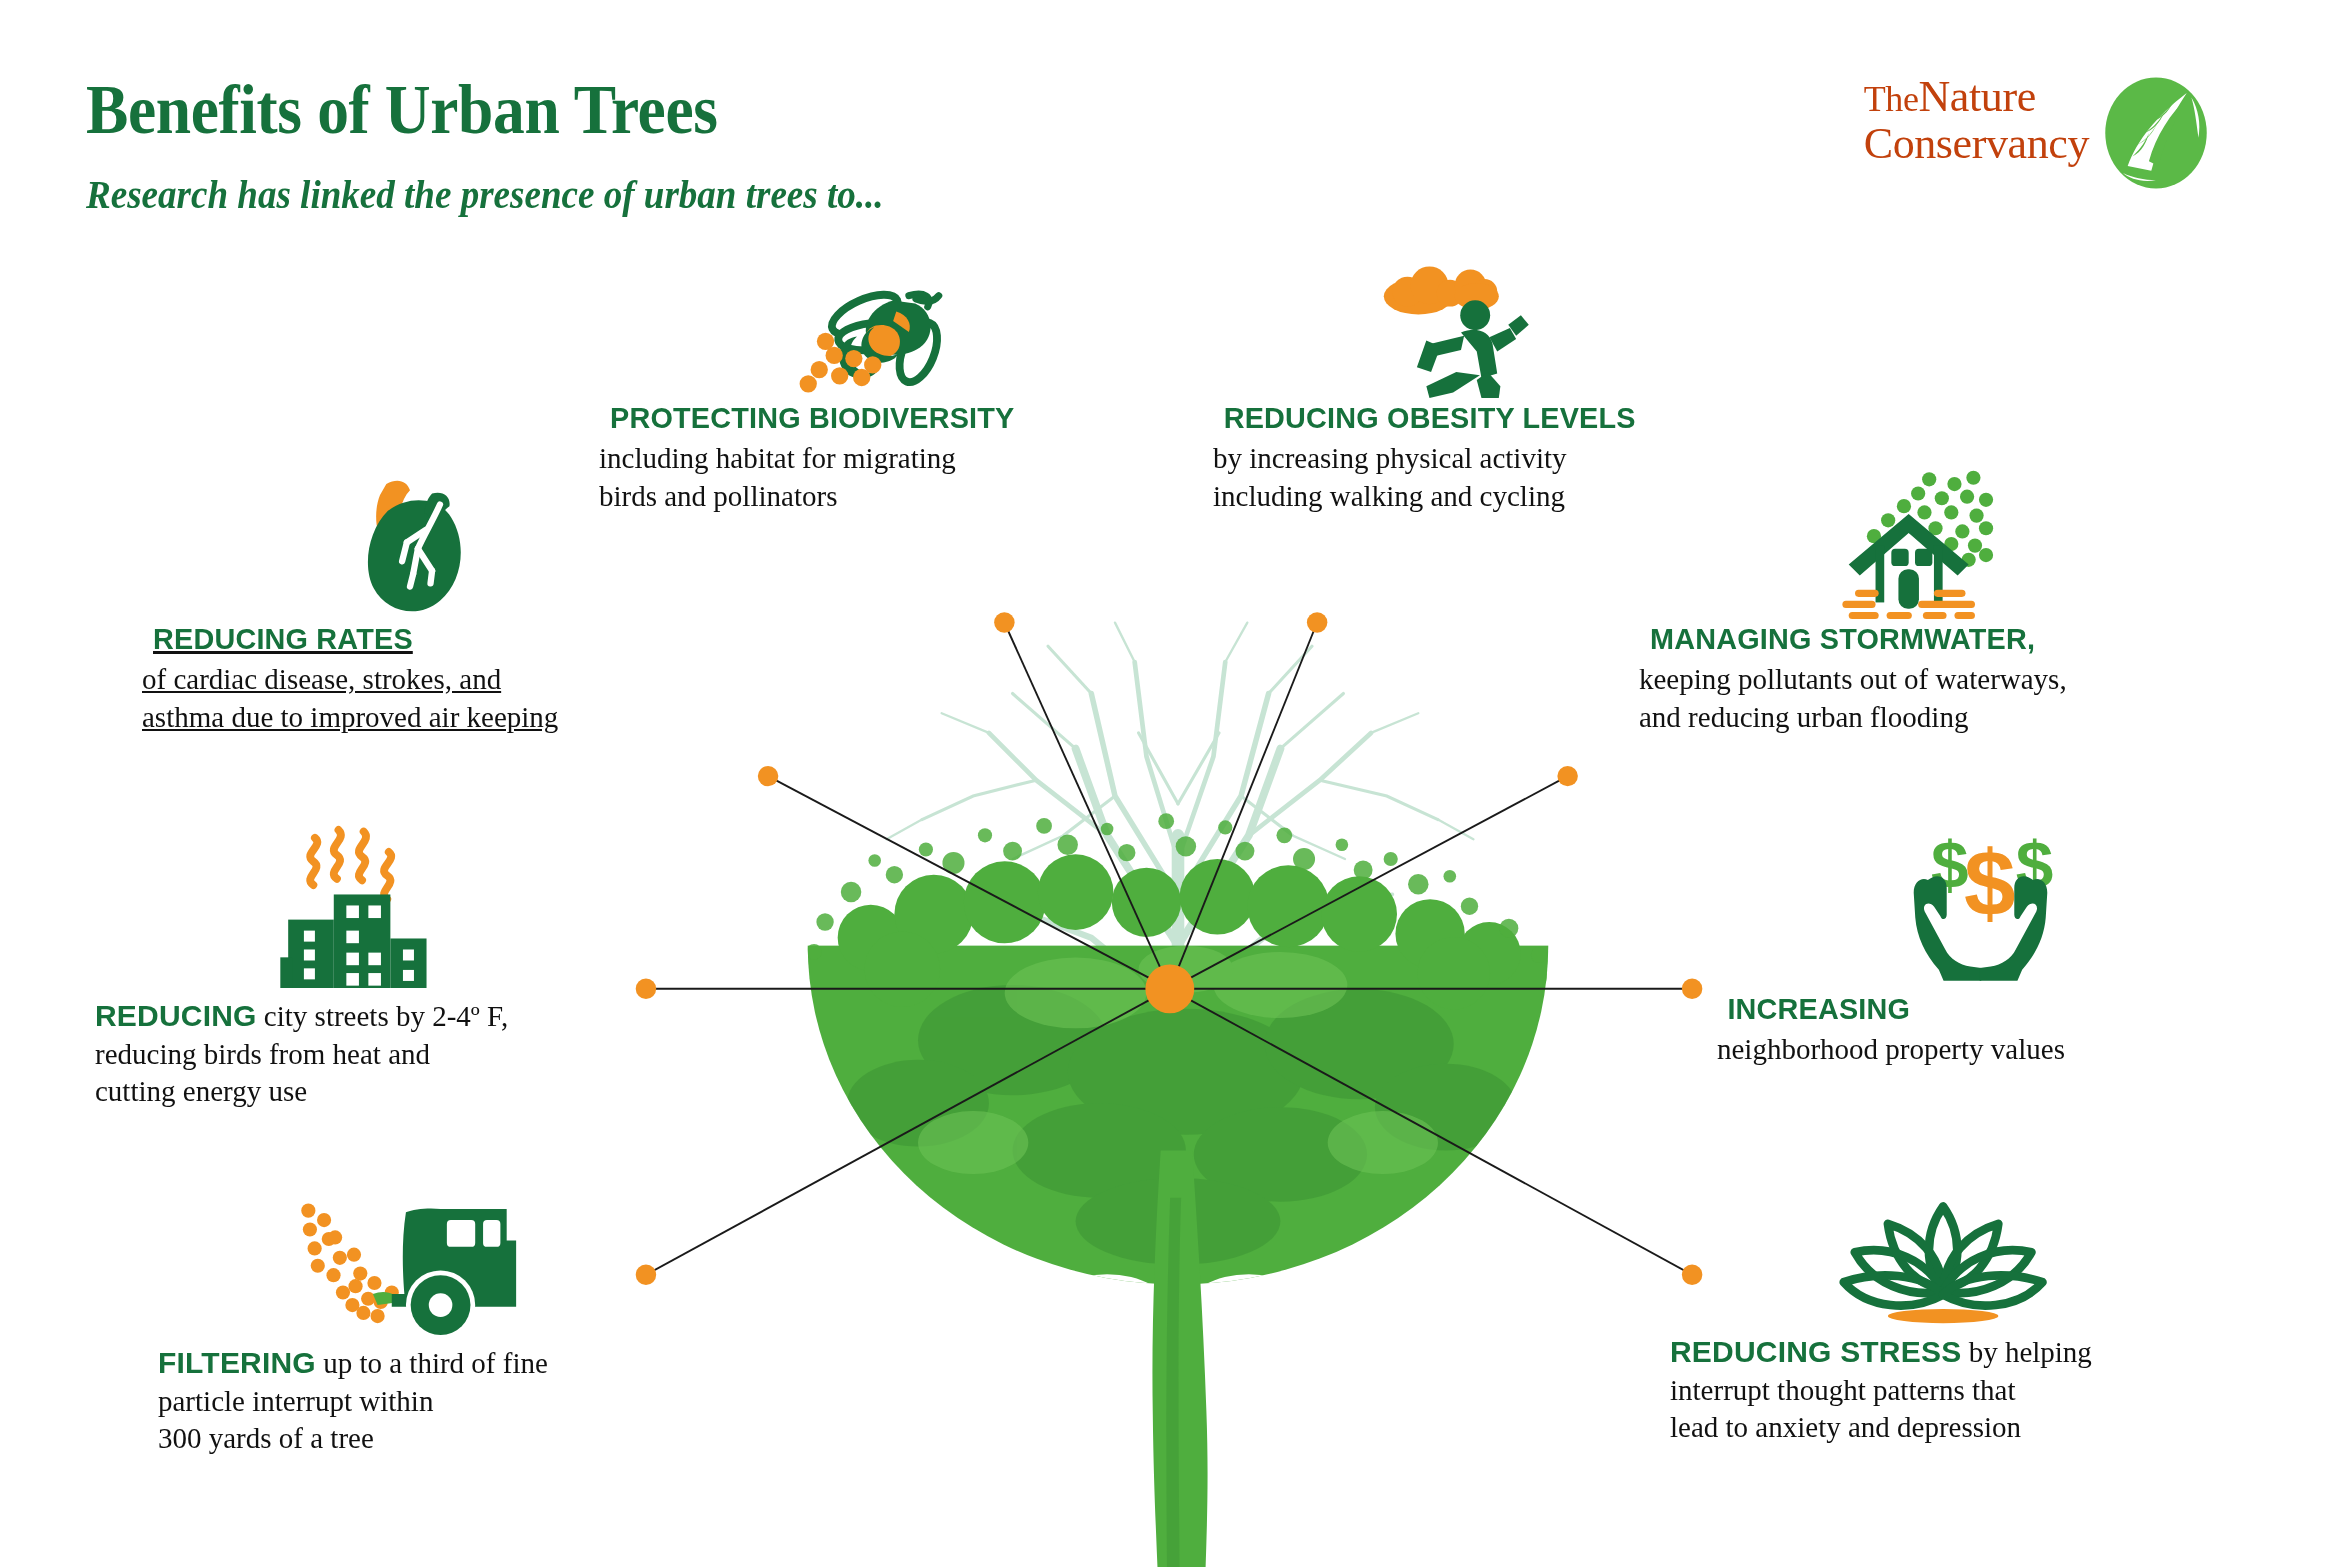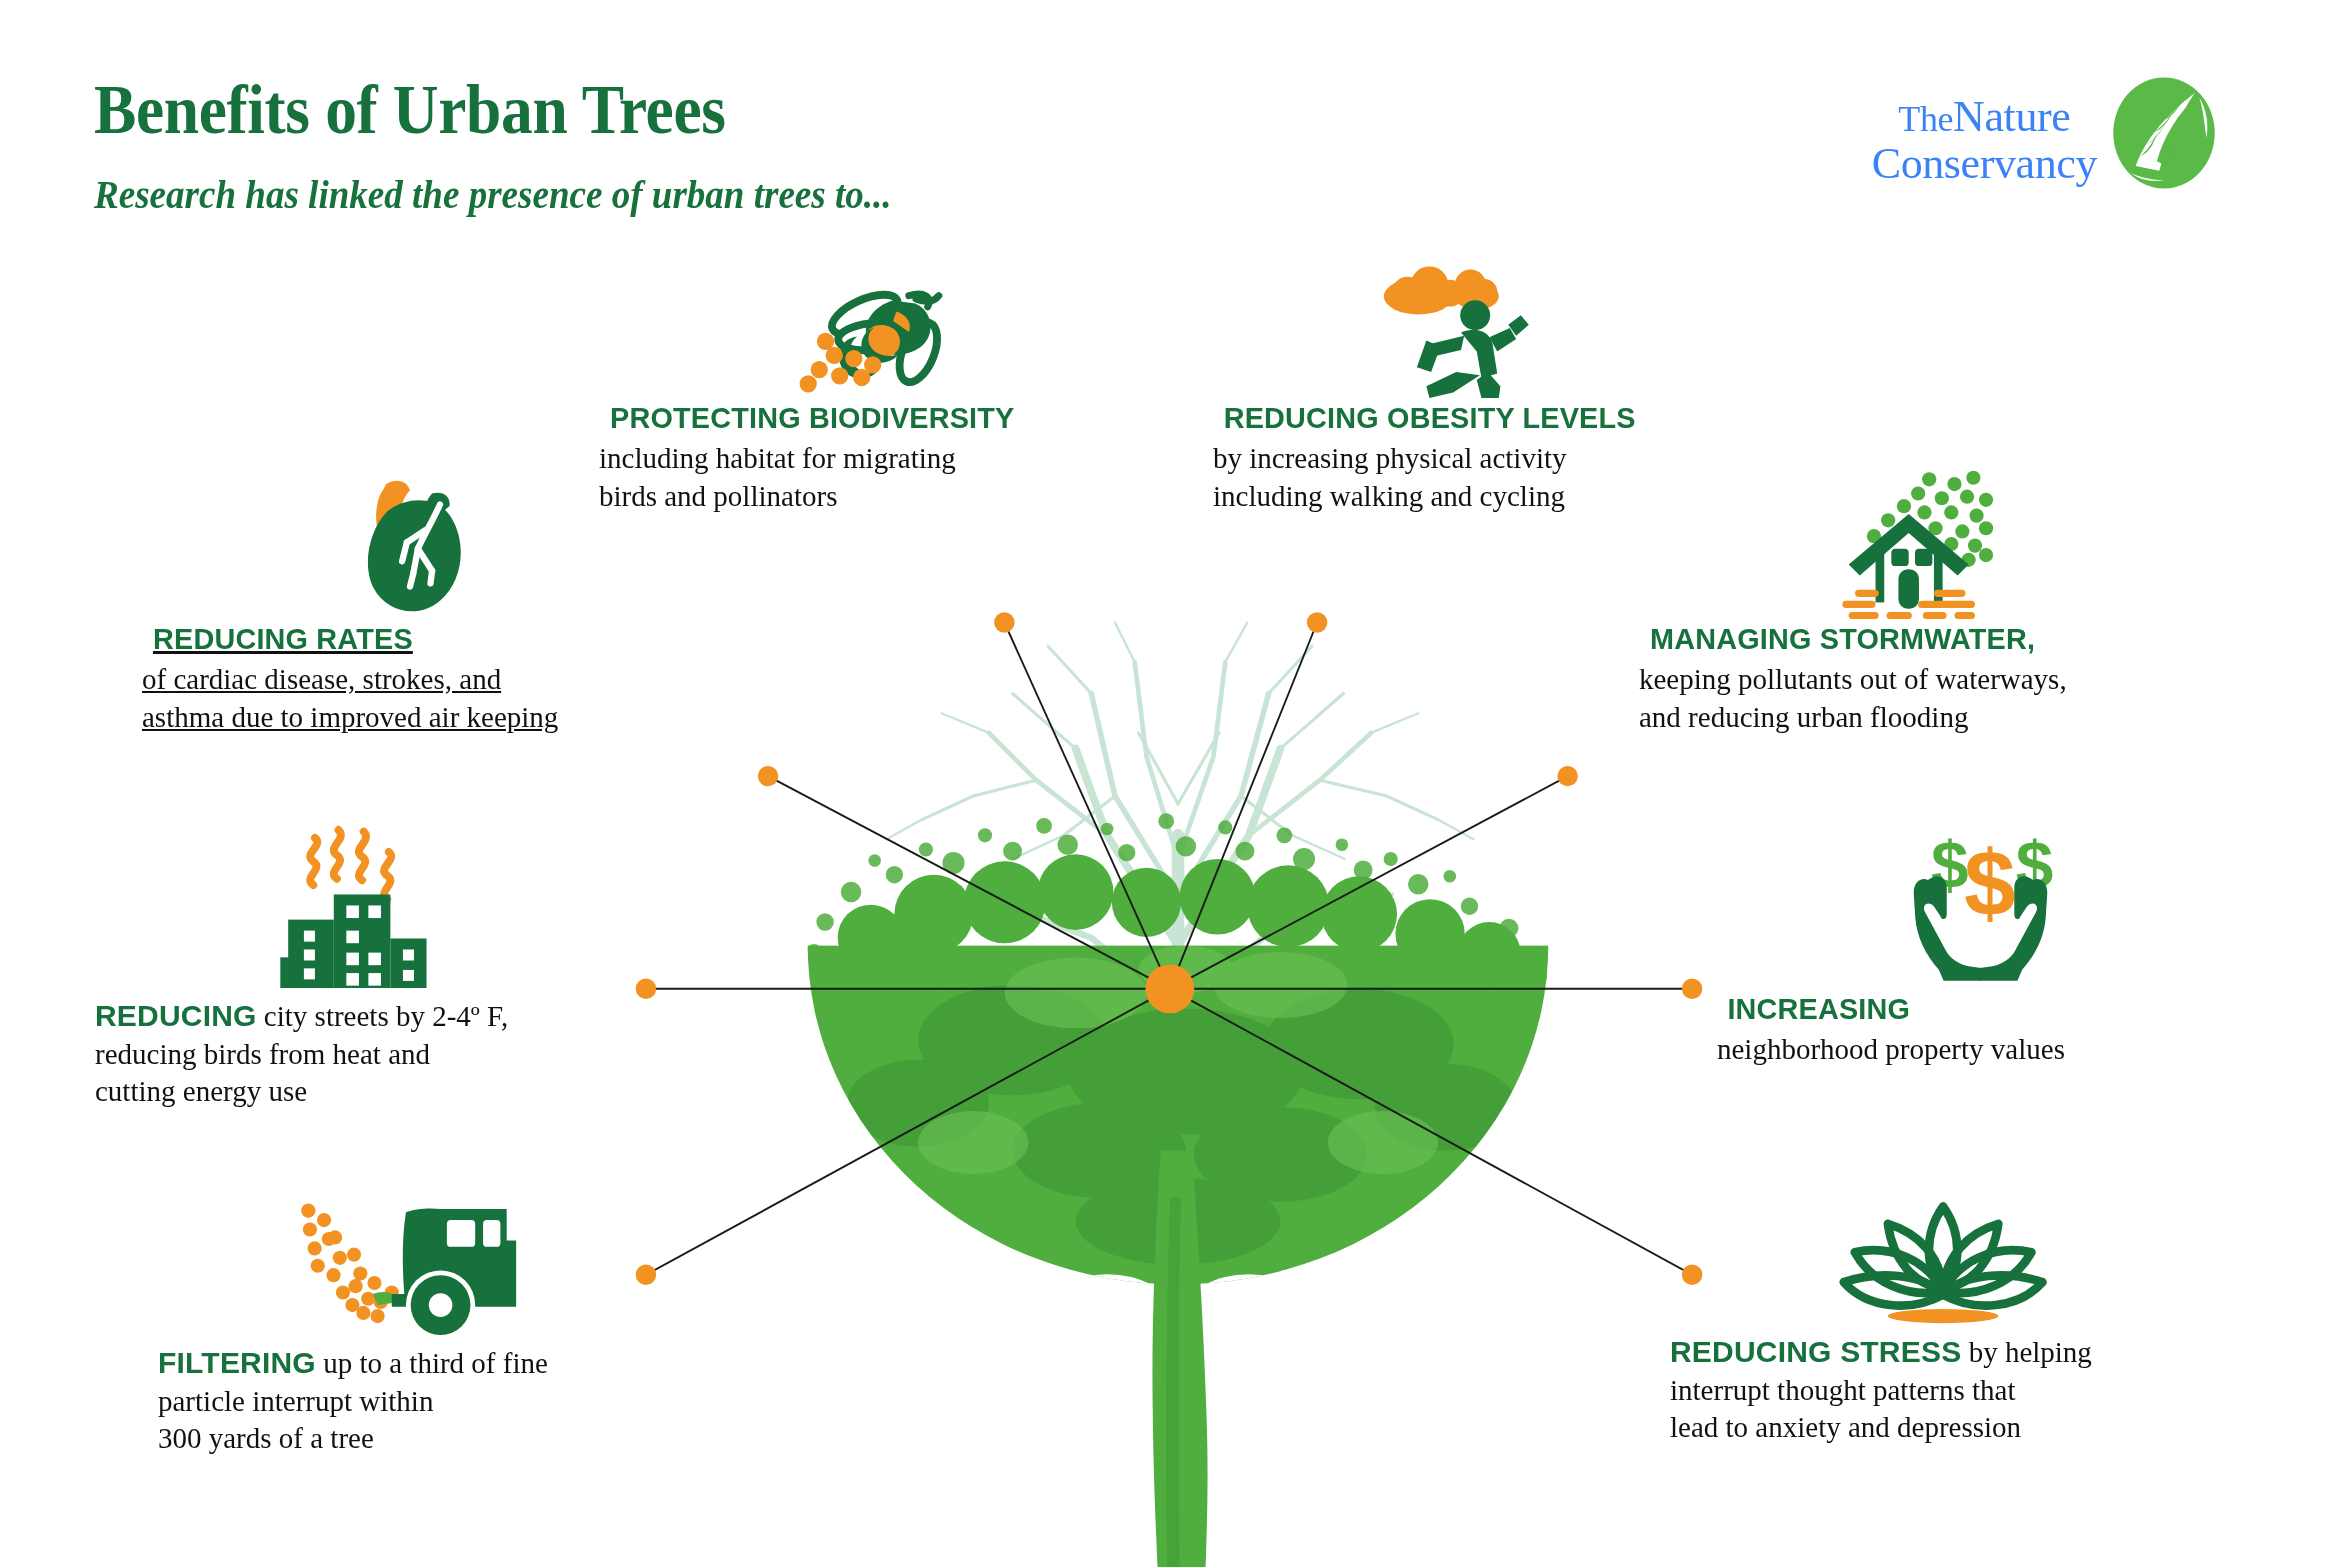--- a/index.html
+++ b/index.html
@@ -6,42 +6,42 @@
   * { box-sizing: border-box; margin: 0; padding: 0; }
   html, body { background: #ffffff; }
   body {
     width: 2342px; height: 1568px;
     position: relative; overflow: hidden;
     font-family: "Liberation Serif", serif;
     background: #fff;
   }
 
   
-  #header { position: absolute; left: 12px; top: 0; width: 2274px; height: 260px; }
+  #header { position: absolute; left: 4px; top: 0; width: 2274px; height: 260px; }
   #title {
     position: absolute; left: 82px; top: 71px;
     font-family: "Liberation Serif", serif;
     font-weight: bold; font-size: 69px; letter-spacing: -0.4px;
     color: #16713C; white-space: nowrap;
     transform: scaleX(0.92); transform-origin: left center;
   }
   #subtitle {
     position: absolute; left: 82px; top: 172px;
     font-family: "Liberation Serif", serif;
     font-weight: bold; font-style: italic; font-size: 39px;
     color: #16713C; white-space: nowrap;
     transform: scaleX(0.95); transform-origin: left center;
   }
 
   
   #logo { position: absolute; right: 57px; top: 69px; width: 441px; height: 126px; }
   #logo-wordmark {
     position: absolute; right: 132px; top: 6.3px;
-    text-align: center; color: #3b82f6;
-    font-family: "Liberation Serif", serif; line-height: 0.98; margin-top: 20px;
+    text-align: left; color: #c2410c;
+    font-family: "Liberation Serif", serif; line-height: 0.98;
   }
   #logo-line1 { font-size: 44px; white-space: nowrap; letter-spacing: -0.4px;}
   #logo-line1 .the { font-size: 36px; }
   #logo-line2 { font-size: 44px; white-space: nowrap; letter-spacing: -0.4px; margin-top: 3.2px;}
   #logo-mark { position: absolute; right: 6.3px; top: 4.7px; width: 118px; height: 118px; }
 
   
   #tree-wrap { position: absolute; left: 776px; top: 599px; width: 804px; height: 969px; }
   #tree-svg { display:block; width: 804px; height: 969px; }
 

